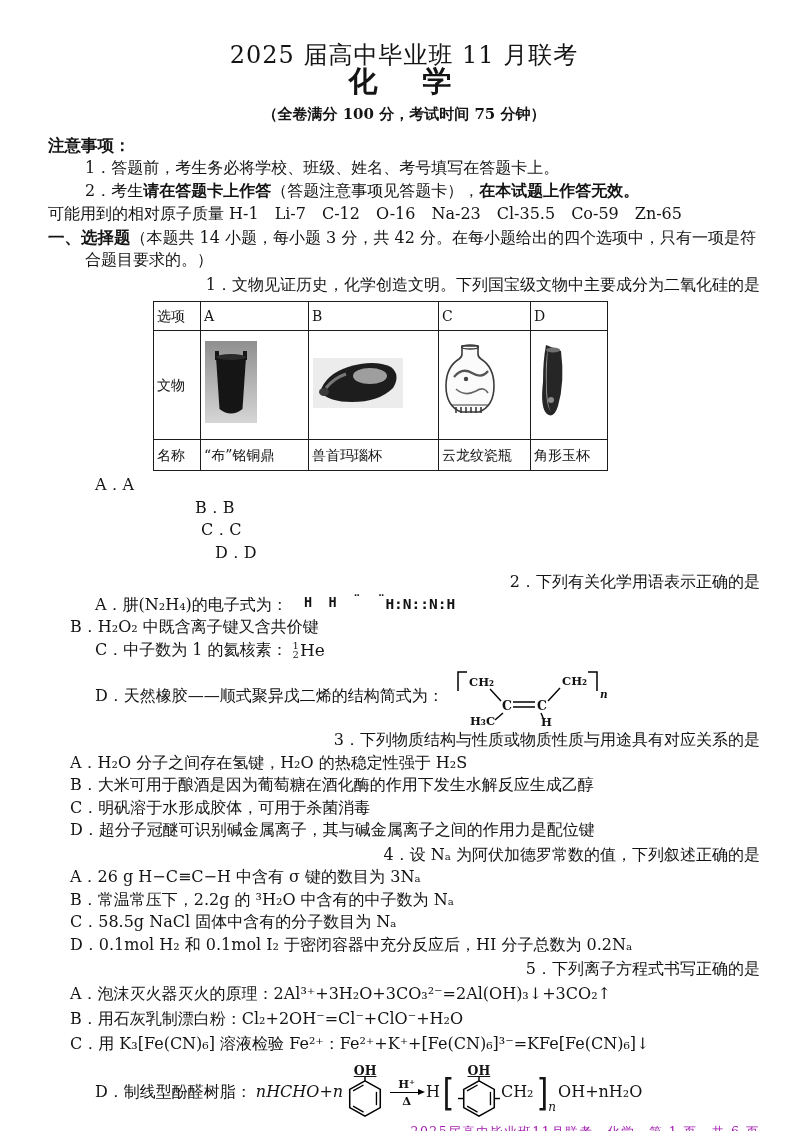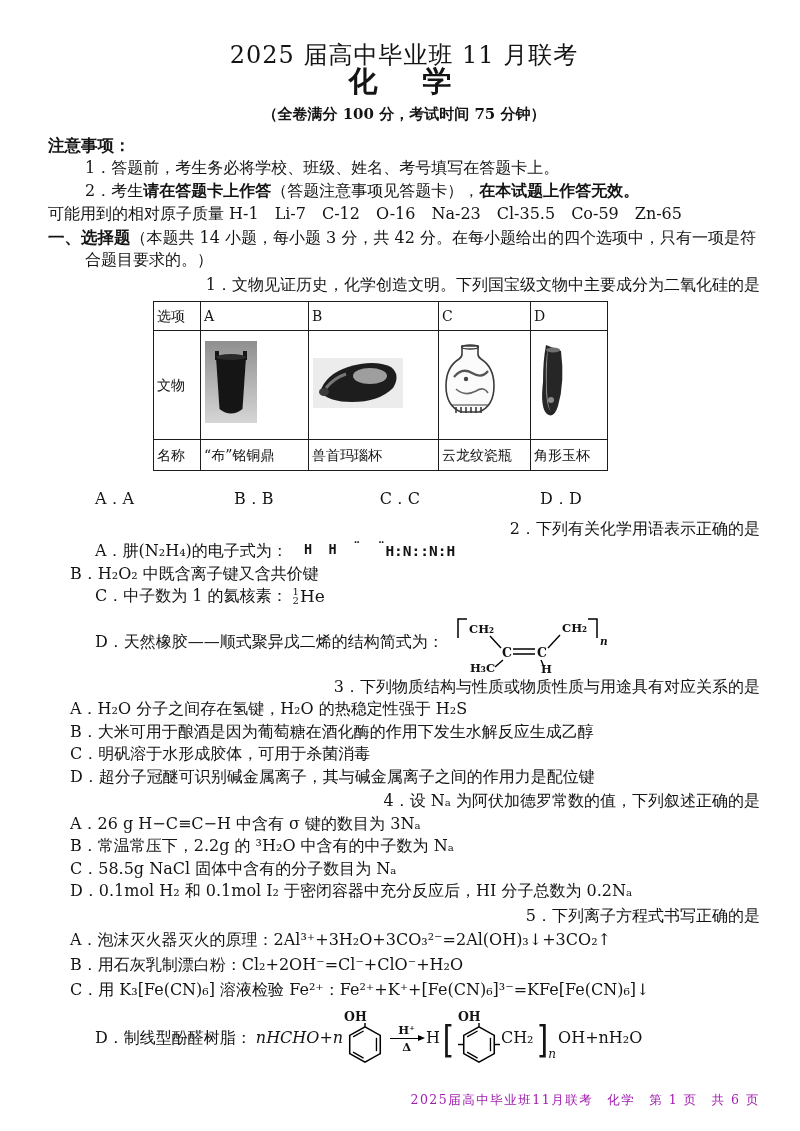--- a/index.html
+++ b/index.html
@@ -22,42 +22,42 @@
   .stem{margin-left:12px;padding-left:25px;text-indent:-25px;text-align:right;}
   .opt{margin-left:22px;}
   .chem-line{display:flex;align-items:center;margin-left:47px;white-space:nowrap;}
   .chem-line .lbl{flex:none;}
   
   table.artifact{border-collapse:collapse;margin:5px 0 3px 105px;}
   table.artifact td{border:1.6px solid #1c1c1c;text-align:left;vertical-align:middle;padding:1px 3px;font-size:14px;}
   td.hdr{height:26px;}
   td.imgcell{height:106px;margin-left:38px;}
   td.namecell{height:28px;}
-  .optrow{display:flex;margin:17px 0 5px 47px;}
+  .optrow{display:flex;margin:3px 0 5px 47px;flex-direction:column;}
   .optrow span{flex:none;}
   .optrow .g1{margin-left:100px;}
   .optrow .g2{margin-left:106px;}
   .optrow .g3{margin-left:120px;}
   
   .edot{display:inline-flex;flex-direction:row;align-items:flex-start;
         font-family:"DejaVu Sans Mono","Liberation Mono",monospace;font-weight:bold;
         font-size:13.5px;white-space:pre;}
   .edot .r1{line-height:11px;}
   .edot .r2{line-height:6px;}
   .edot .r3{line-height:15px;font-size:14.5px;}
   
   .iso{display:inline-flex;align-items:center;margin-left:5px;}
   .iso-col{display:inline-flex;flex-direction:column;text-align:center;font-size:10px;line-height:9px;margin-right:1px;}
   .iso-sym{font-size:17px;}
   
   .rxn{display:inline-flex;flex-direction:column;align-items:center;margin:0 3px;font-size:11.5px;line-height:12px;font-weight:bold;}
   .rxn-line{width:33px;height:0;border-top:1.4px solid #000;position:relative;margin:2px 0;}
   .rxn-line:after{content:"";position:absolute;right:-2px;top:-4px;border-left:7px solid #000;border-top:3.2px solid transparent;border-bottom:3.2px solid transparent;}
   
-  .ring{display:inline-flex;flex-direction:column;margin:0 1px;}
+  .ring{display:inline-flex;flex-direction:column;align-items:center;margin:0 1px;text-decoration:underline;}
   .ring-oh{font-size:12.5px;line-height:13px;font-weight:bold;}
   .bbr{font-size:38px;font-weight:400;line-height:30px;font-family:"DejaVu Sans","Liberation Sans",sans-serif;margin:0 1px;transform:scaleX(.8);}
   .br-n{font-style:italic;font-size:12px;align-self:flex-end;margin:0 2px 2px -2px;}
   .it{font-style:italic;}
   svg text{fill:#111;}
   .footer{margin-top:auto;text-align:right;font-size:12.5px;letter-spacing:1.5px;color:#a21caf;}
   b{font-weight:bold;}
 </style>
 </head>
 <body>

